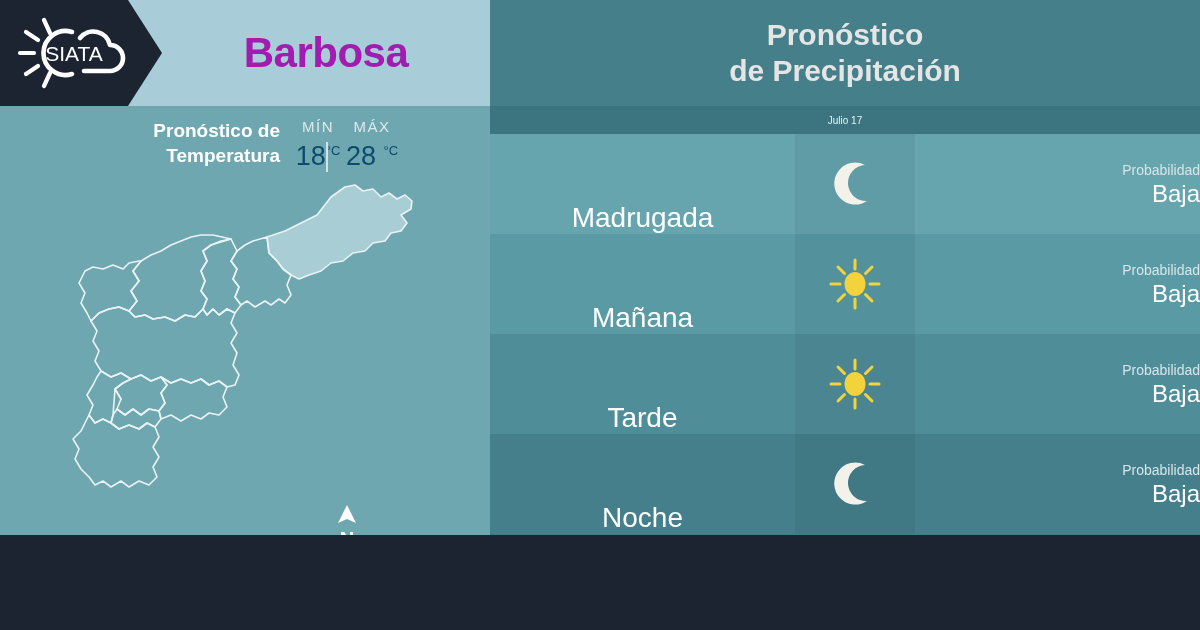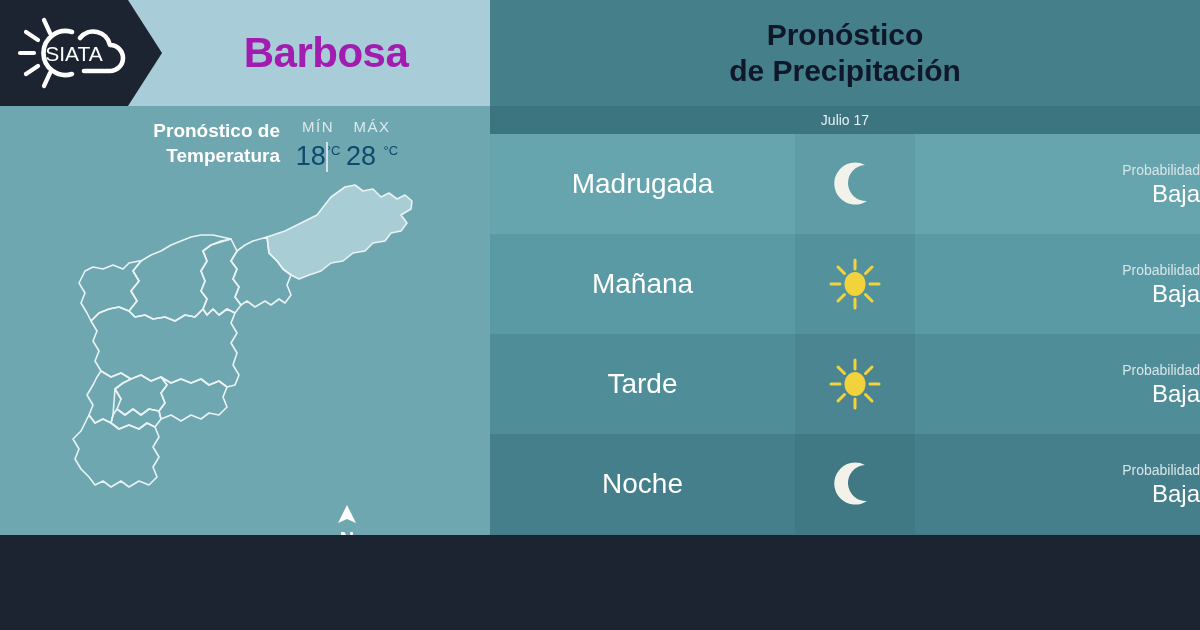--- a/index.html
+++ b/index.html
@@ -48,30 +48,30 @@
   #compass { position:absolute; left:278px; top:328px; width:28px; height:46px; }
 
   
   #right-panel { position:absolute; left:490px; top:0; width:710px; height:535px; background:#3f7b86; }
   #precip-header {
     position:absolute; left:0; top:0; width:710px; height:106px;
     background:#447f8a;
     display:flex; flex-direction:column; align-items:center; justify-content:center;
   }
   #precip-header .l {
-    color:#0f172a; font-size:30px; font-weight:bold; line-height:36px; text-align:center;
+    color:#e5e5e5; font-size:30px; font-weight:bold; line-height:36px; text-align:center;
   }
   #date-band {
     position:absolute; left:0; top:106px; width:710px; height:28px;
     background:#3c7580; display:flex; align-items:center; justify-content:center;
   }
-  #date-band span { color:#e8f1f3; font-size:14px; }
+  #date-band span { color:#e8f1f3; font-size:10px; }
 
   .frow { position:absolute; left:0; width:710px; height:100px; display:flex; }
-  .fperiod { width:305px; display:flex; align-items:center; justify-content:center; }
+  .fperiod { width:305px; display:flex; align-items:flex-end; justify-content:center; }
   .fperiod span { color:#ffffff; font-size:28px; }
   .ficon { width:120px; display:flex; align-items:center; justify-content:center; }
   .fprob { width:285px; display:flex; flex-direction:column; align-items:flex-end; justify-content:center; }
   .fprob .plabel { color:#d6e5e9; font-size:14px; line-height:19px; }
   .fprob .pvalue { color:#ffffff; font-size:24px; line-height:28px; }
 
   #row0 { top:134px; }
   #row1 { top:234px; }
   #row2 { top:334px; }
   #row3 { top:434px; }

